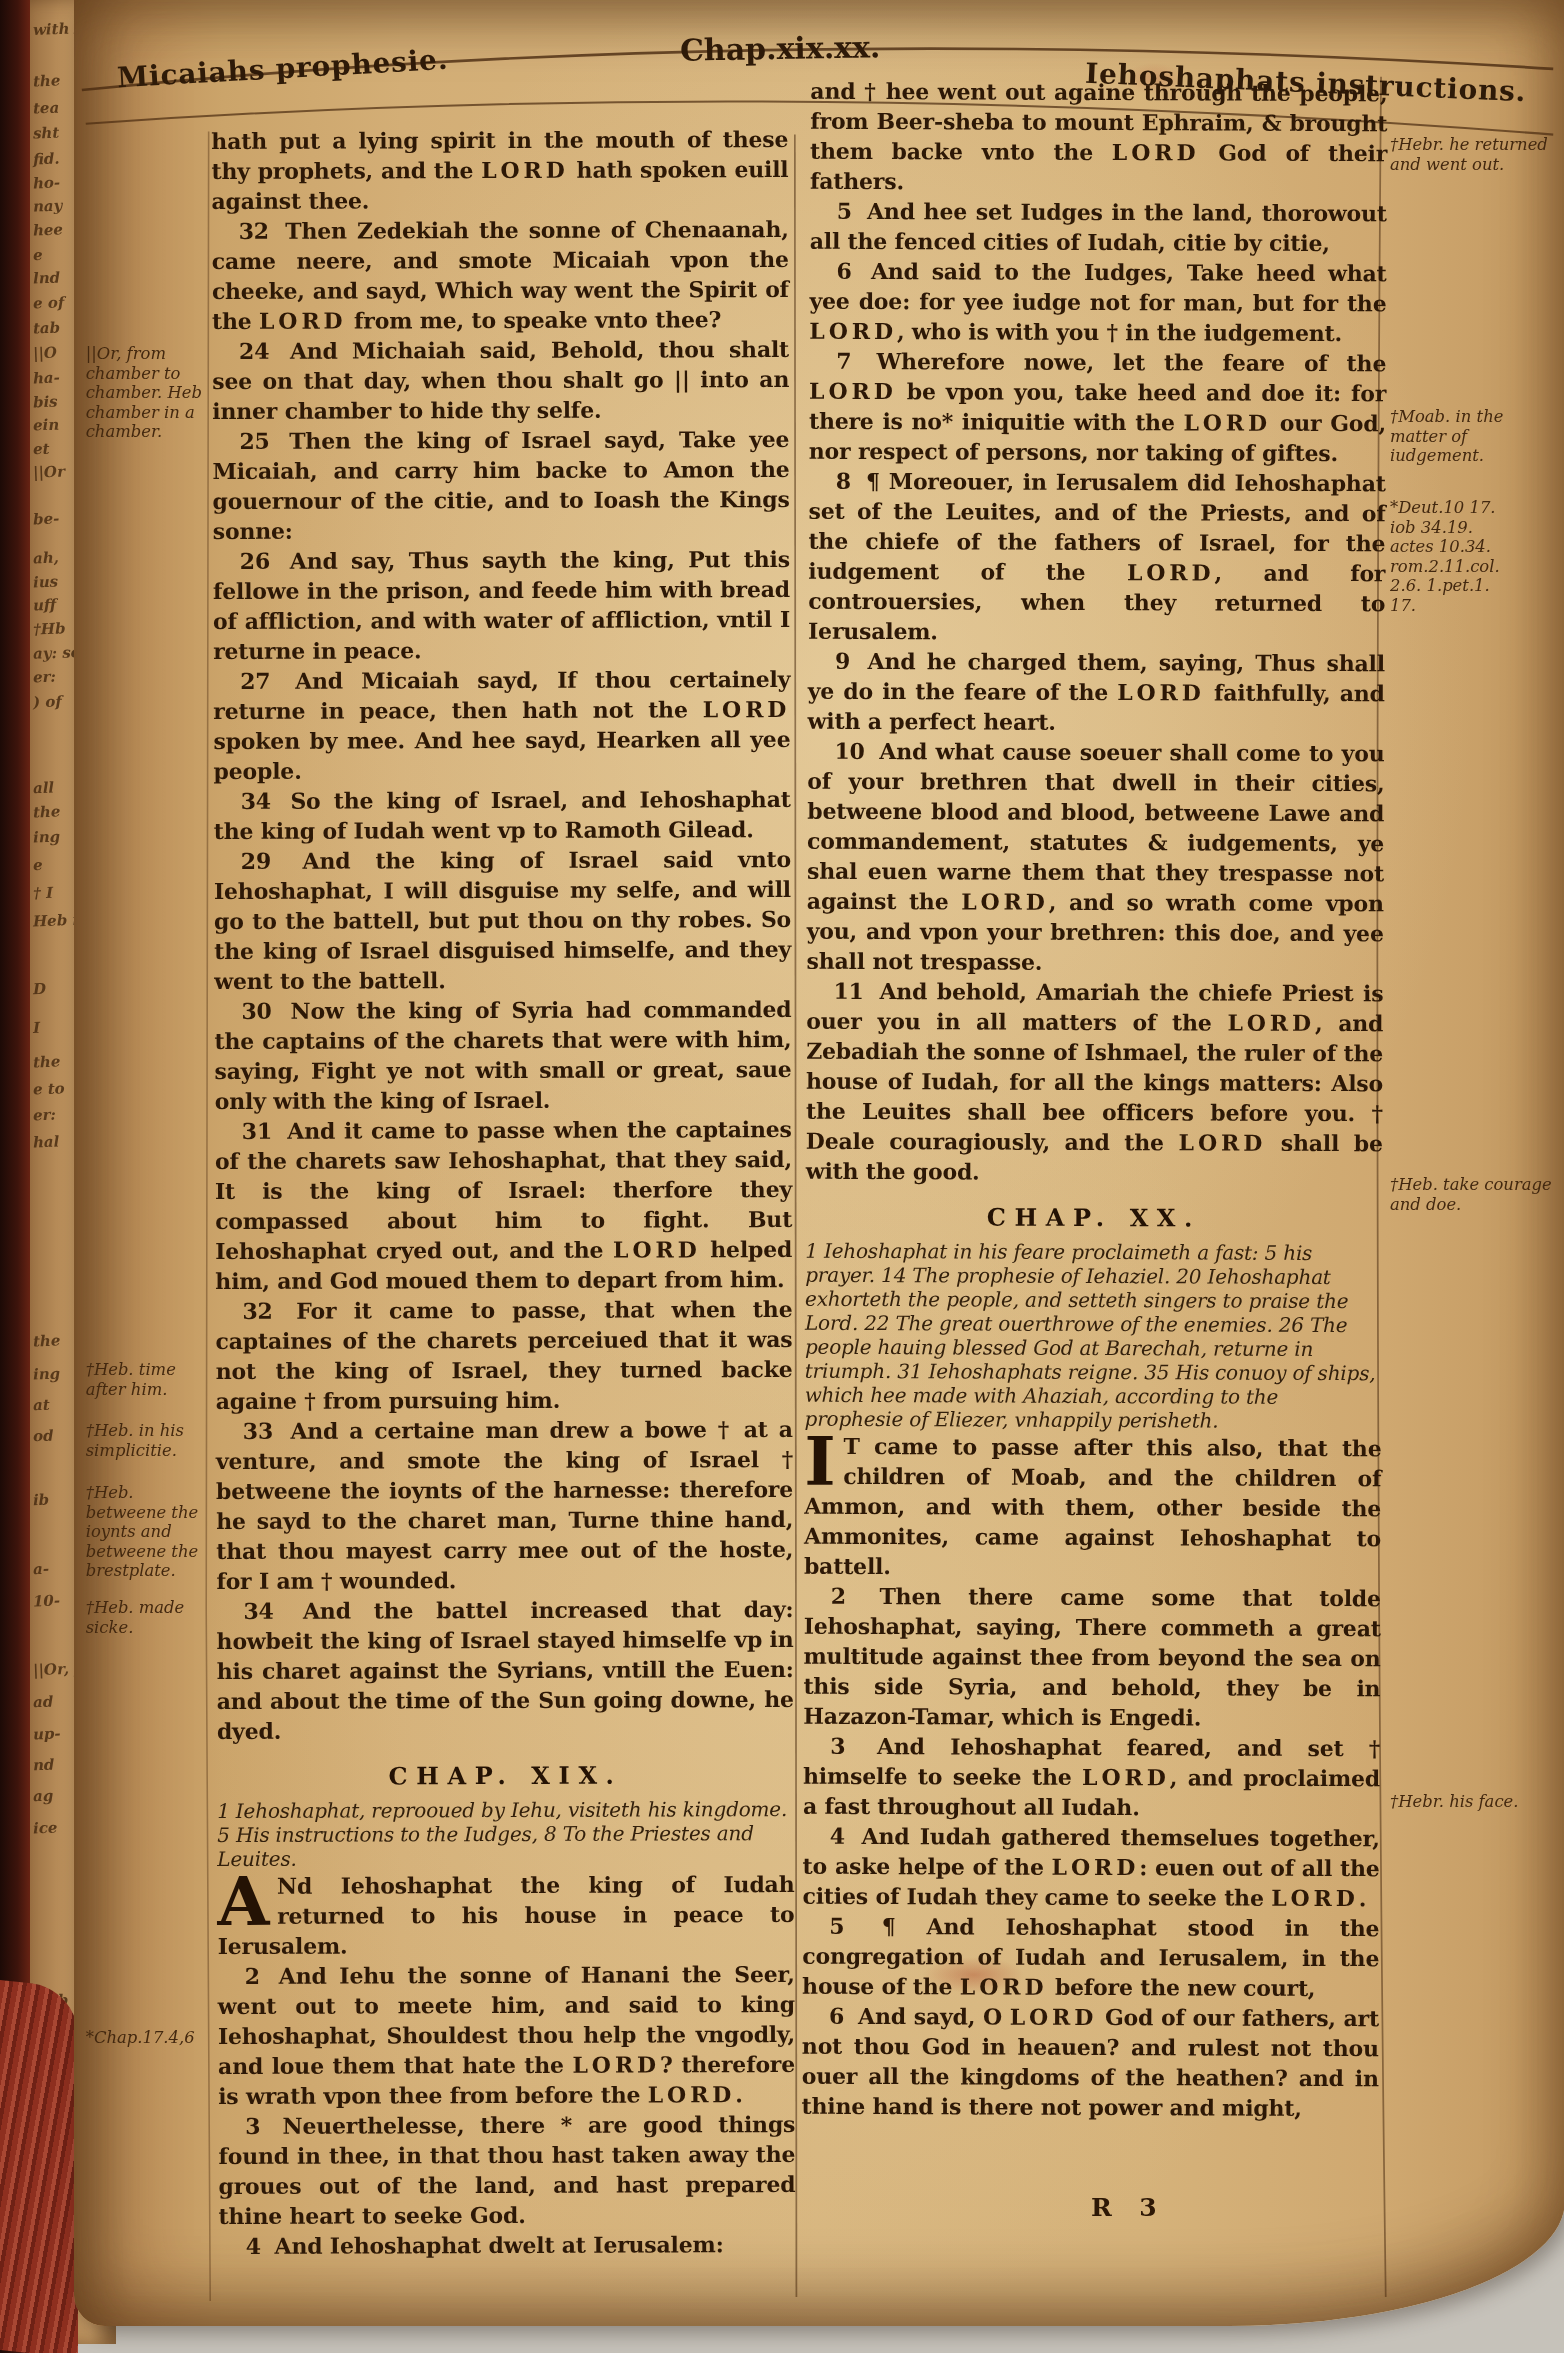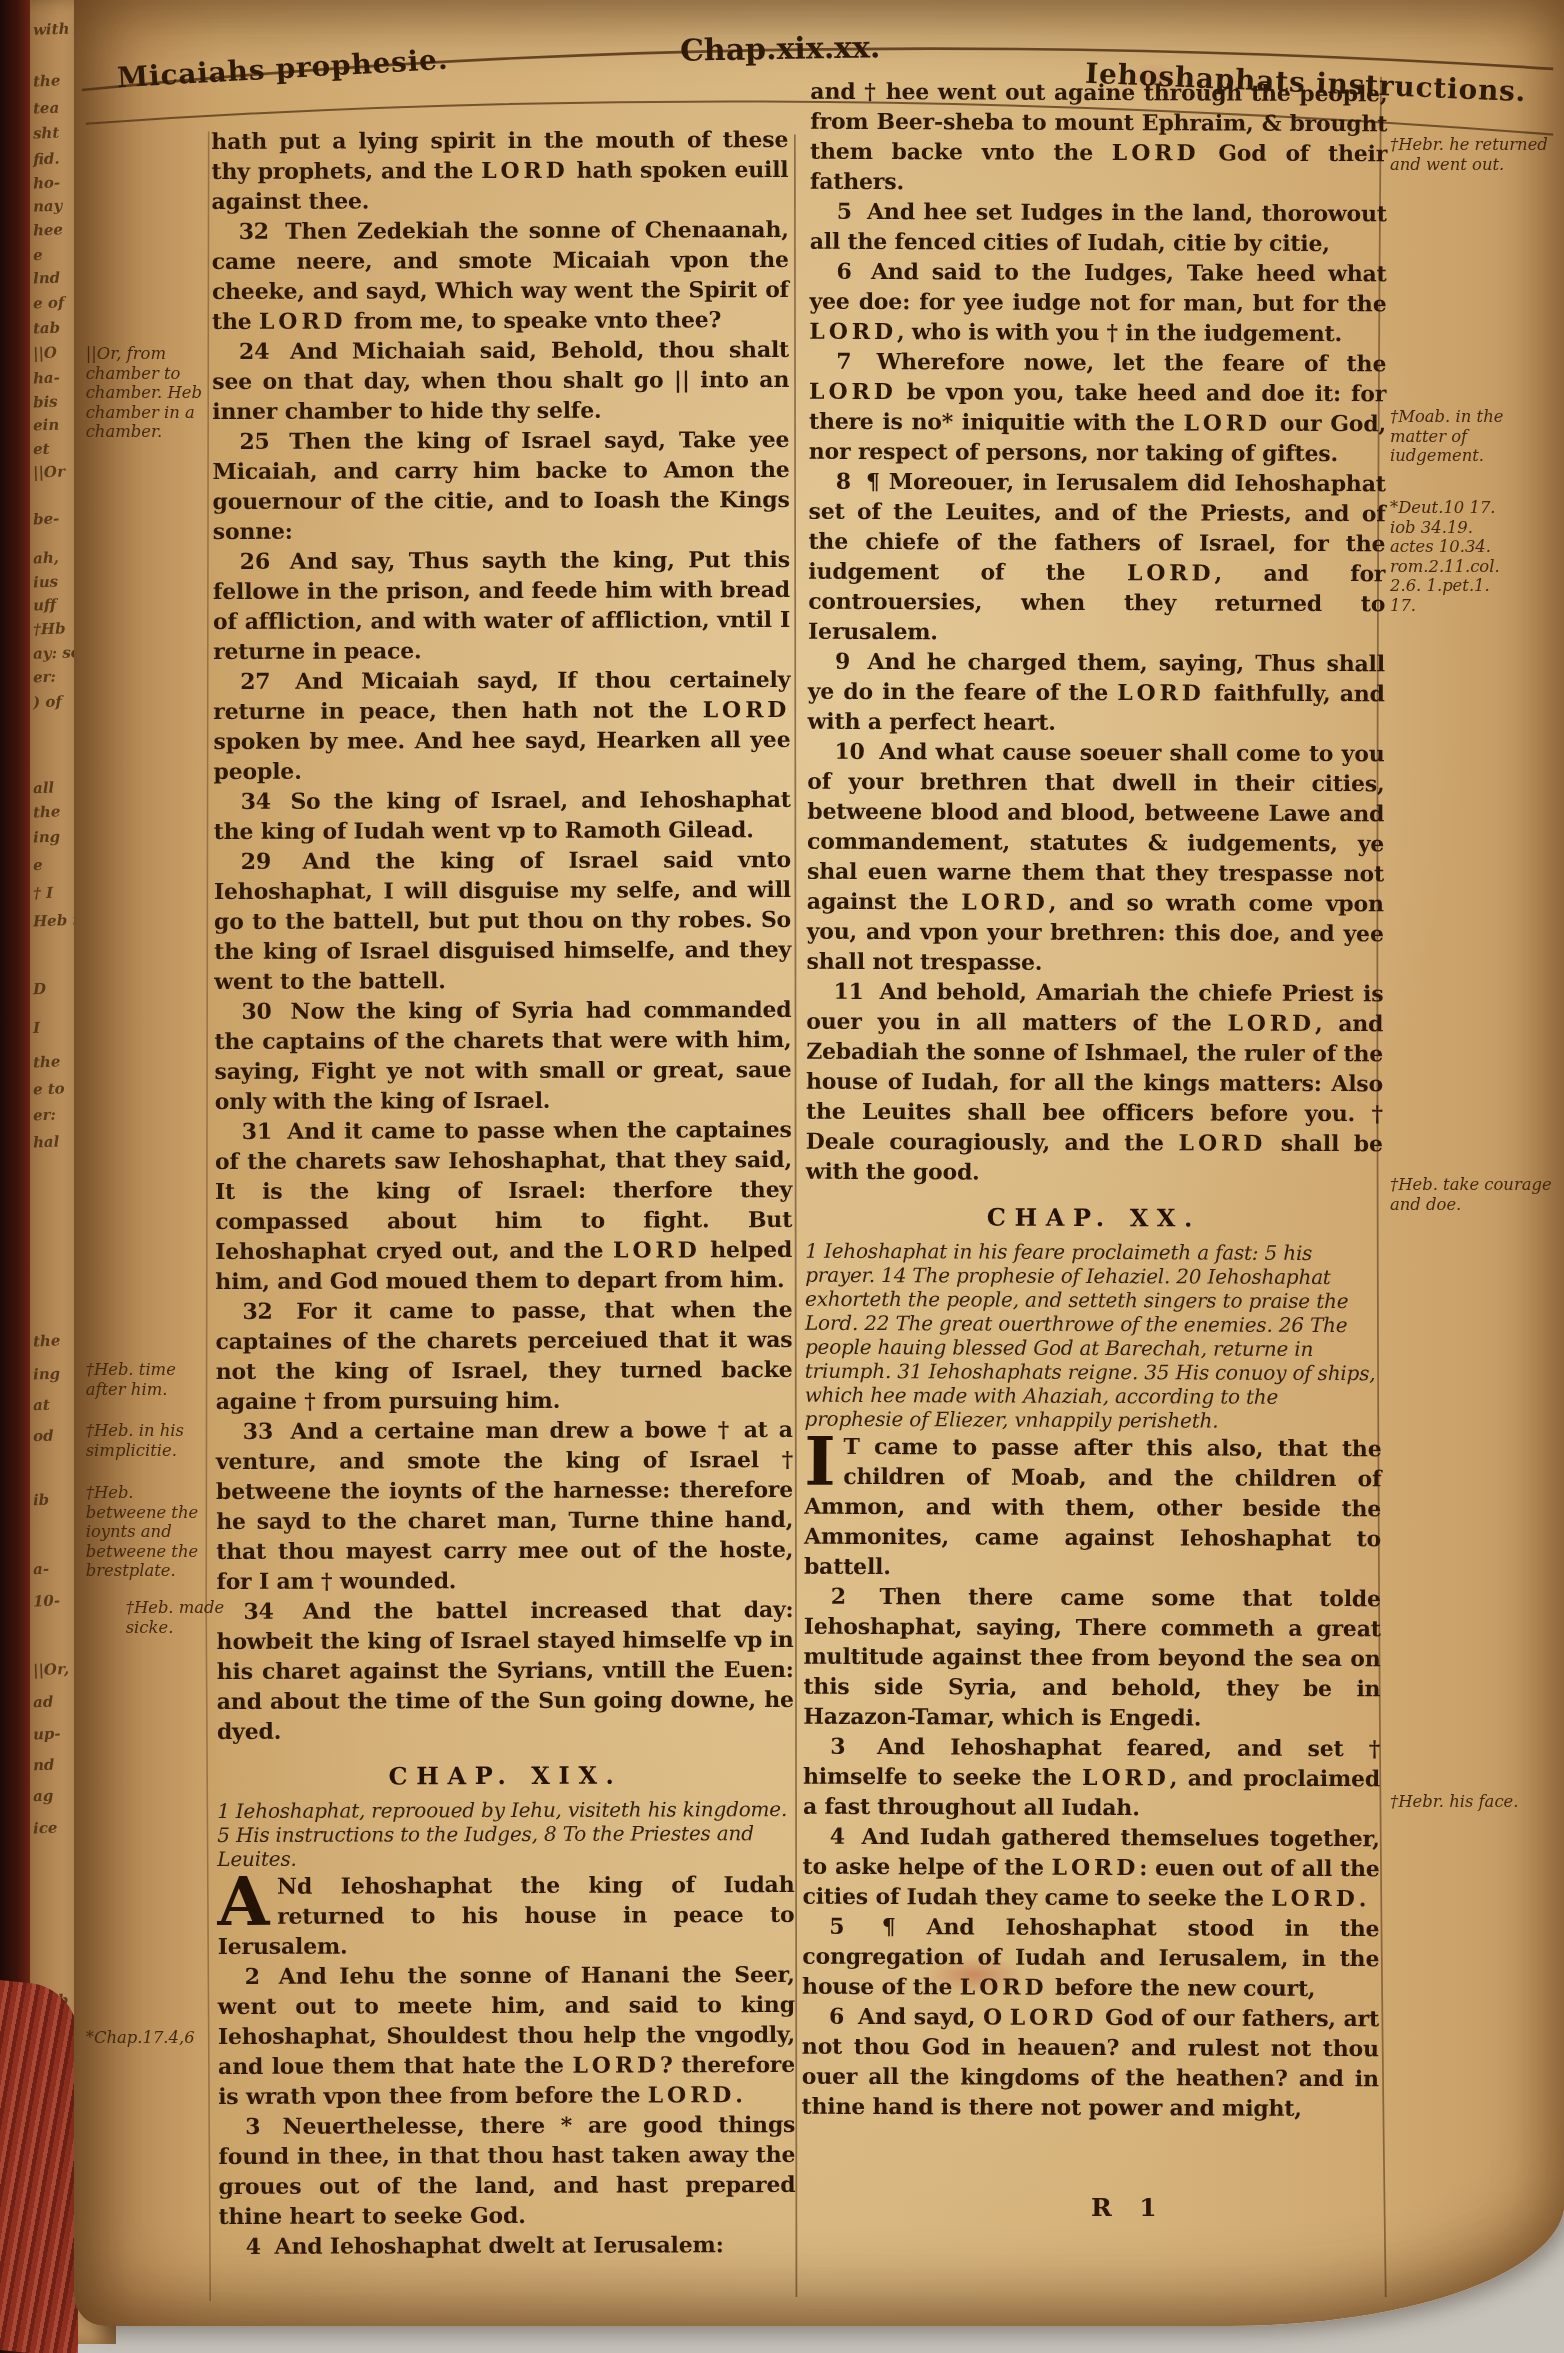--- a/index.html
+++ b/index.html
@@ -220,31 +220,31 @@
       <p class="verse"><span class="vnum">4</span> And Iudah gathered themselues together, to aske helpe of the <span class="lord">LORD</span>: euen out of all the cities of Iudah they came to seeke the <span class="lord">LORD</span>.</p>
       <p class="verse"><span class="vnum">5</span> ¶ And Iehoshaphat stood in the congregation of Iudah and Ierusalem, in the house of the <span class="lord">LORD</span> before the new court,</p>
       <p class="verse"><span class="vnum">6</span> And sayd, O <span class="lord">LORD</span> God of our fathers, art not thou God in heauen? and rulest not thou ouer all the kingdoms of the heathen? and in thine hand is there not power and might,</p>
     </div>
 
   <div class="mnotes-left" id="notes-left">
       <div class="mnote" style="top: 344px;">||Or, from chamber to chamber. Heb chamber in a chamber.</div>
       <div class="mnote" style="top: 1360px;">†Heb. time after him.</div>
       <div class="mnote" style="top: 1421px;">†Heb. in his simplicitie.</div>
       <div class="mnote" style="top: 1483px;">†Heb. betweene the ioynts and betweene the brestplate.</div>
-      <div class="mnote" style="top: 1598px; margin-left: 40px;">†Heb. made sicke.</div>
+      <div class="mnote" style="top: 1598px;">†Heb. made sicke.</div>
       <div class="mnote" style="top: 2028px;">*Chap.17.4,6</div>
     </div>
   <div class="mnotes-right" id="notes-right">
       <div class="mnote" style="top: 135px;">†Hebr. he returned and went out.</div>
       <div class="mnote" style="top: 407px;">†Moab. in the matter of iudgement.</div>
       <div class="mnote" style="top: 498px;">*Deut.10 17.
 iob 34.19.
 actes 10.34.
 rom.2.11.col.
 2.6. 1.pet.1.
 17.</div>
       <div class="mnote" style="top: 1175px;">†Heb. take courage and doe.</div>
       <div class="mnote" style="top: 1792px;">†Hebr. his face.</div>
     </div>
 
-  <div class="signature">R 1</div>
+  <div class="signature">R 3</div>
 </div>
 
 
 </body></html>

